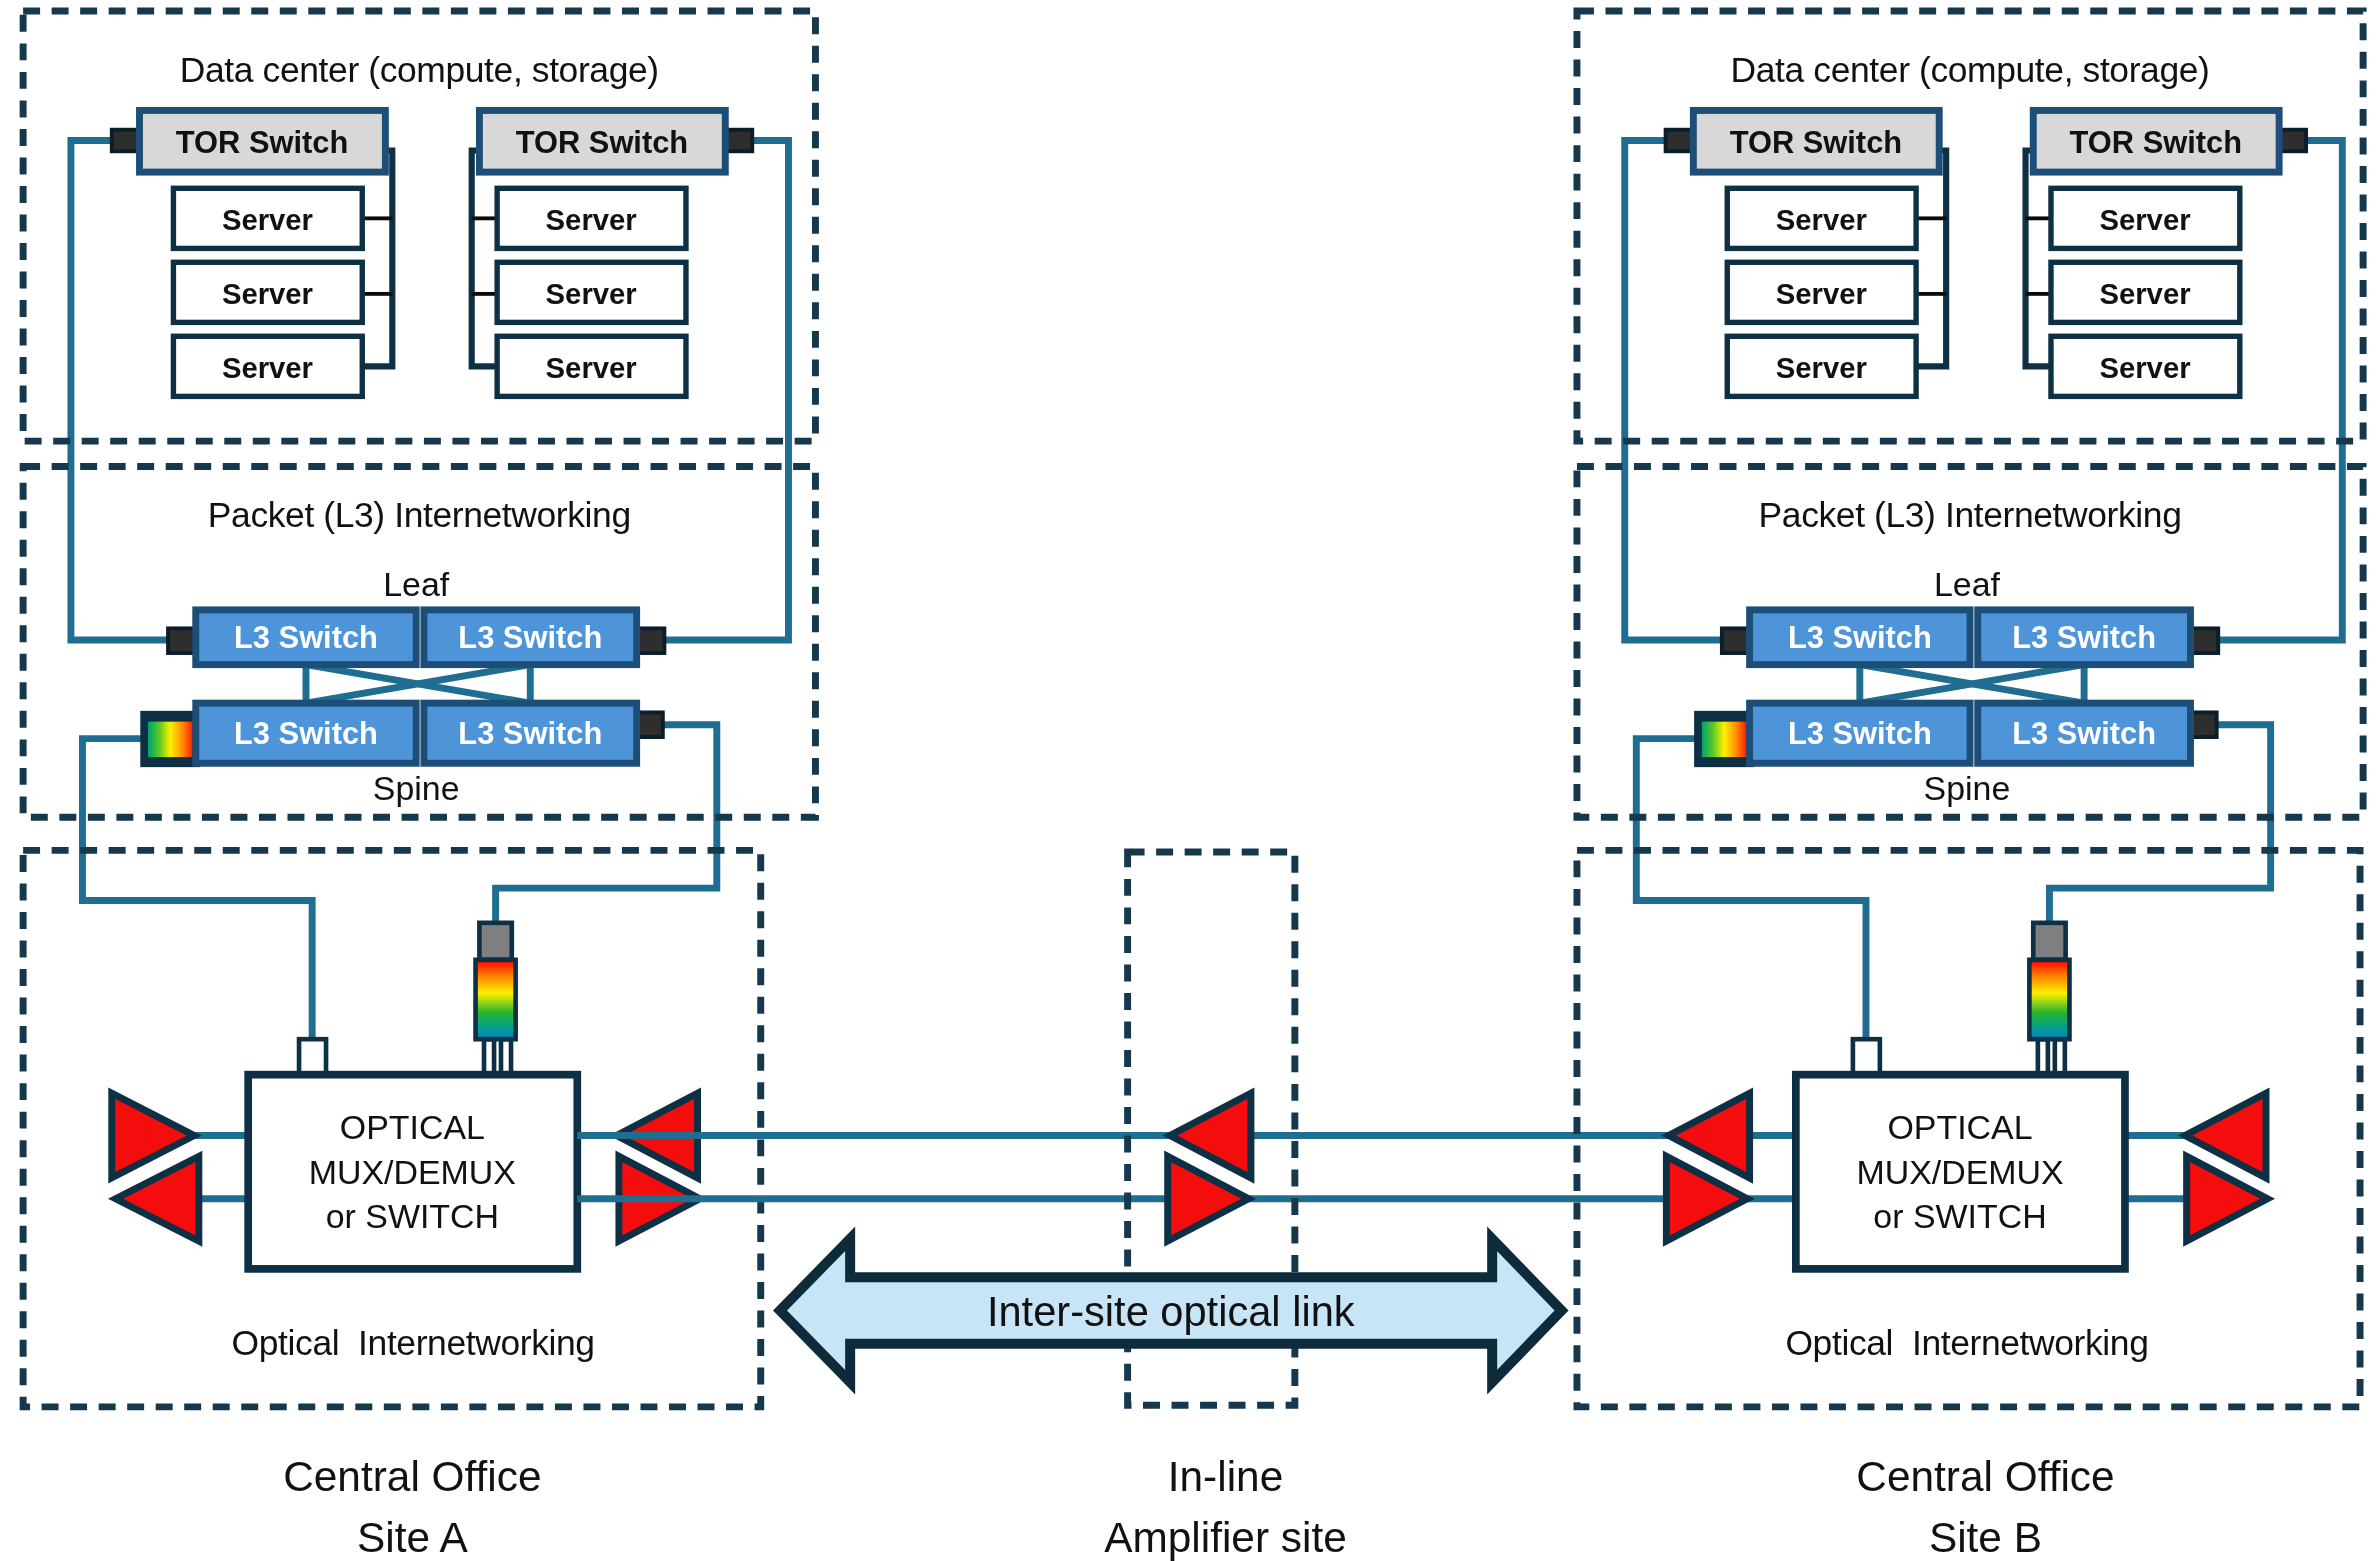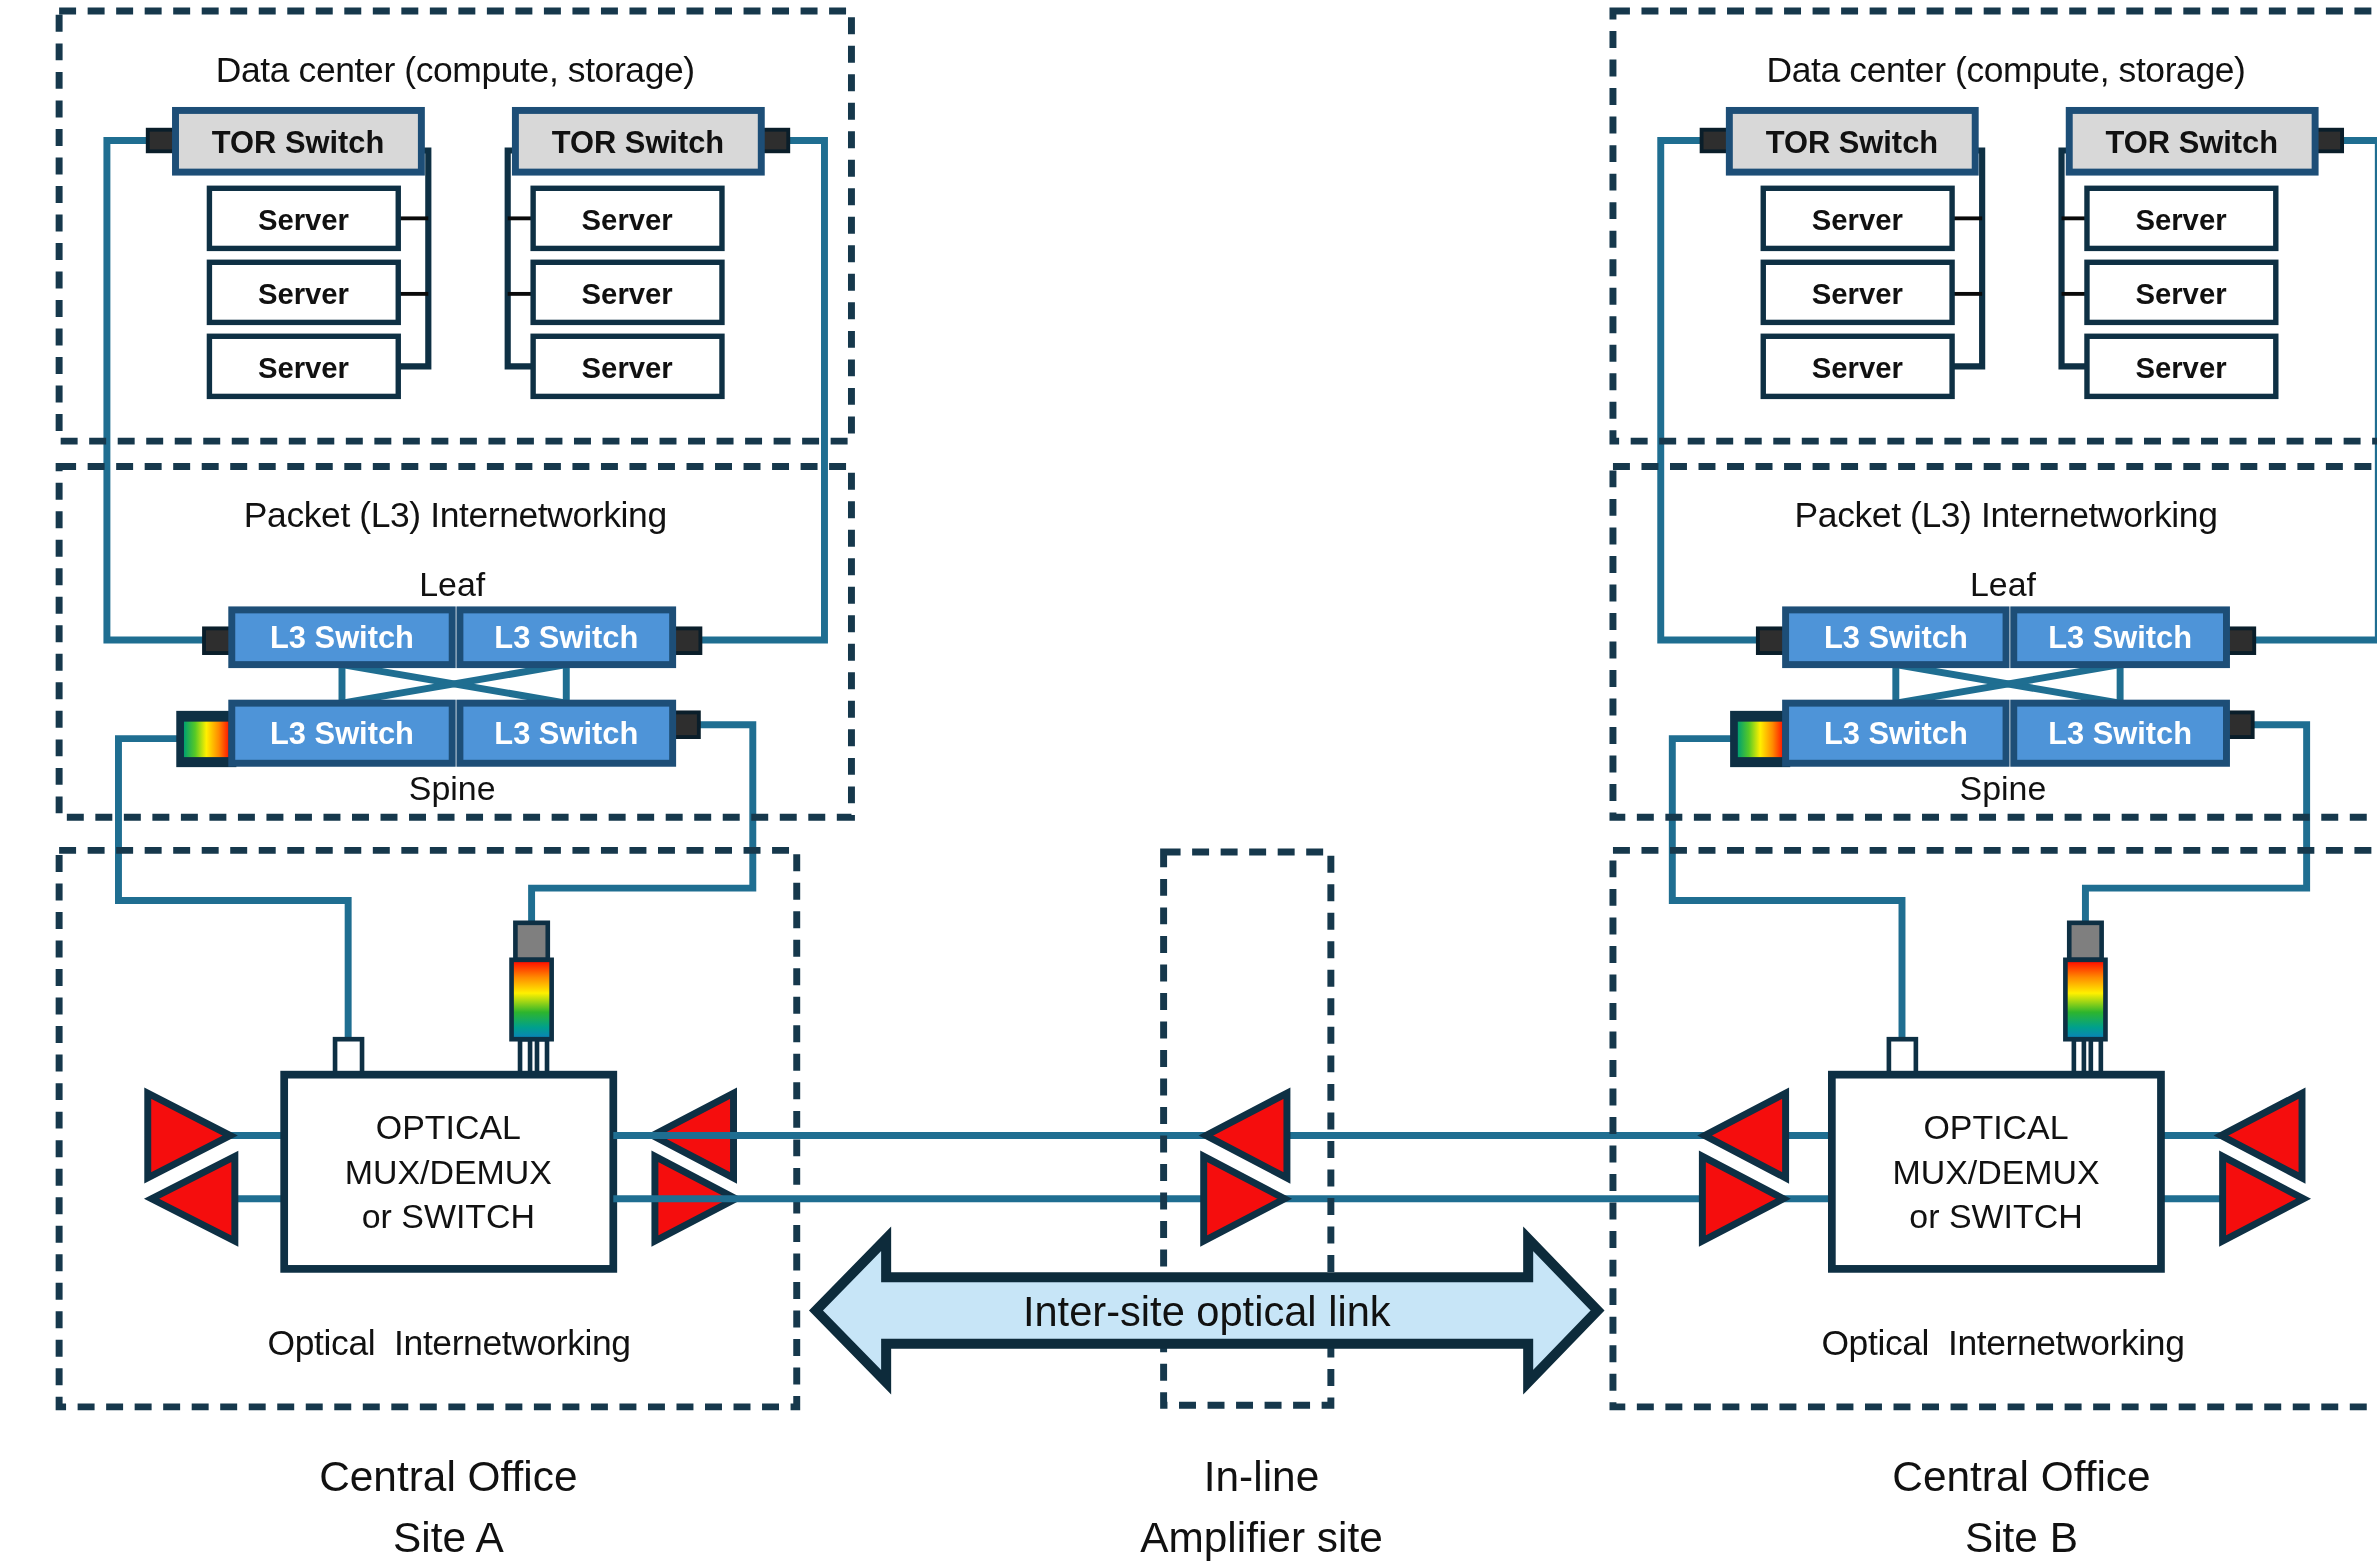--- a/index.html
+++ b/index.html
@@ -1,16 +1,16 @@
 <!DOCTYPE html>
 <html style="font-size:12.3px"><head>
 <meta charset="utf-8">
 <style>
   html,body { margin:0; padding:0; background:#ffffff; }
-  .stage { width:1937px; height:1562px; position:relative; font-family:"Liberation Sans", sans-serif;margin-left:36px; }
+  .stage { width:1937px; height:1562px; position:relative; font-family:"Liberation Sans", sans-serif; }
   svg { display:block; }
 
   .dashedBox { fill:none; stroke:#16384C; stroke-width:9; stroke-dasharray:22 15; }
   .teal      { stroke:#1F6E91; stroke-width:9; fill:none; }
   .trunk     { stroke:#0E3044; stroke-width:8; fill:none; }
   .stub      { stroke:#0a0a0a; stroke-width:5; fill:none; }
   .serverBox { fill:#FFFFFF; stroke:#0E3044; stroke-width:7; }
   .torBox    { fill:#D8D8D8; stroke:#1D4E77; stroke-width:9; }
   .l3Box     { fill:#4E94D8; stroke:#1D4E77; stroke-width:9; }
   .muxBox    { fill:#FFFFFF; stroke:#0E3044; stroke-width:10; }

